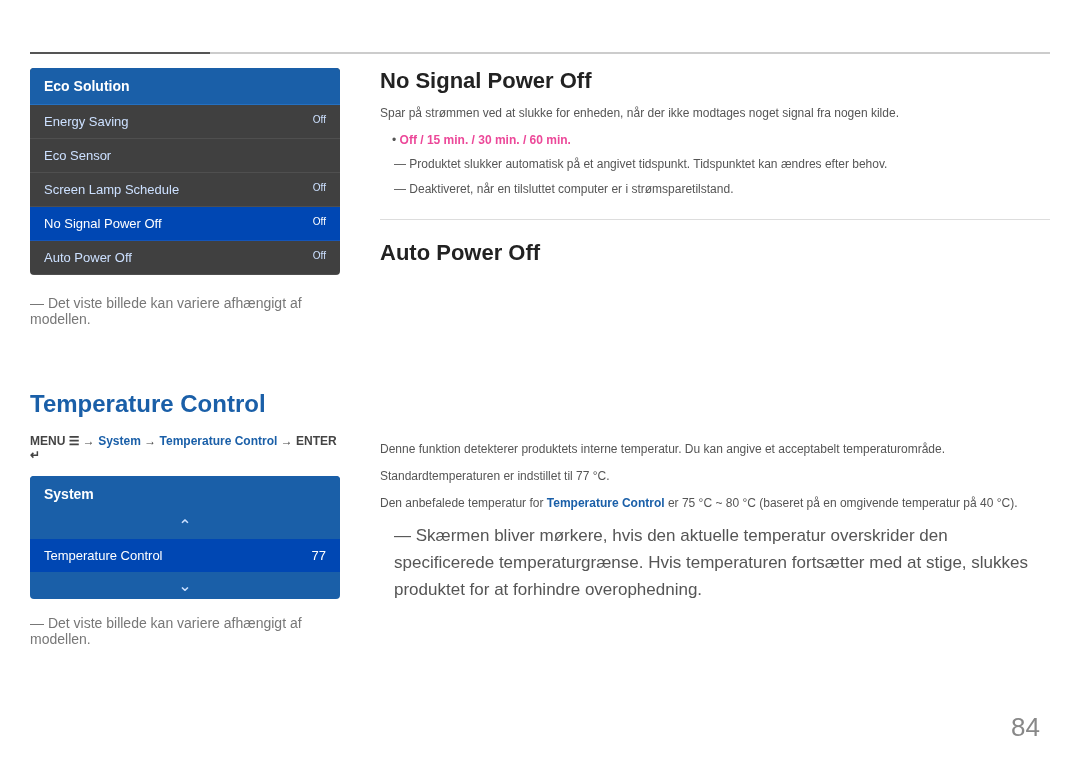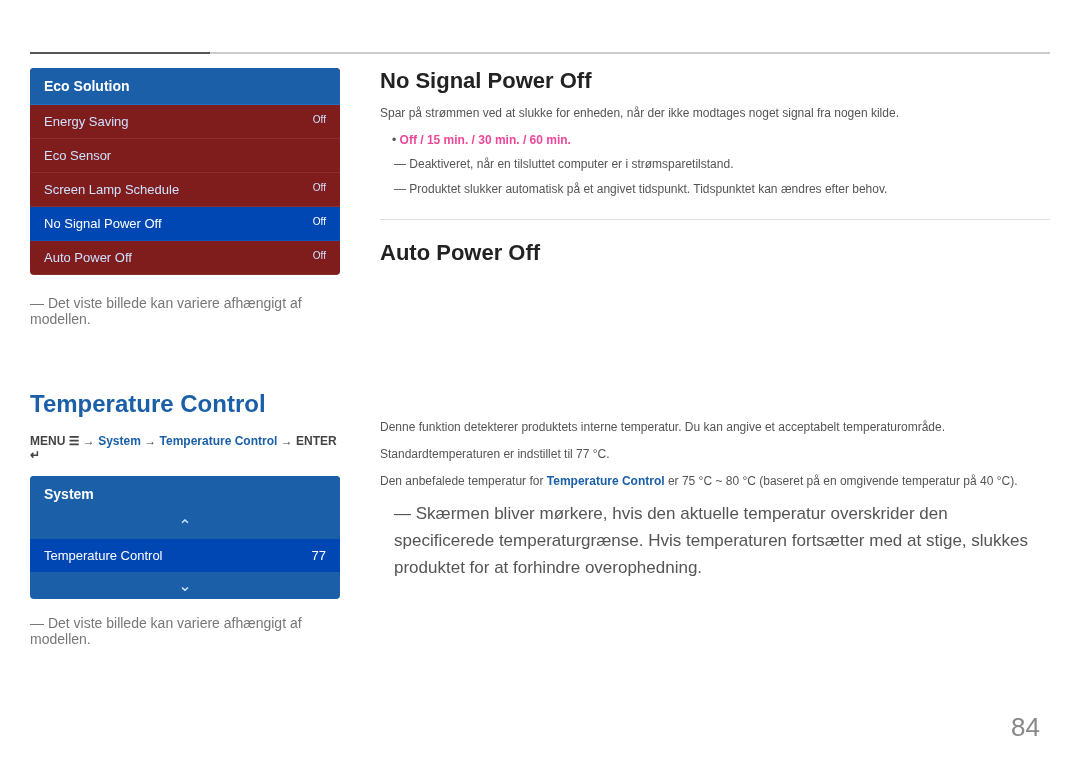--- a/index.html
+++ b/index.html
@@ -33,21 +33,21 @@
 
     
     .left-panel {
       position: absolute;
       top: 68px;
       left: 30px;
       width: 310px;
     }
 
     .menu-box {
-      background: #7f1d1d;
+      background: #404040;
       border-radius: 4px;
       overflow: hidden;
     }
 
     .menu-box-header {
       background: #1a5fa8;
       color: #ffffff;
       font-size: 14px;
       font-weight: bold;
       padding: 10px 14px;
@@ -279,22 +279,22 @@
 
 <div class="right-content">
   <h2 class="section-title">No Signal Power Off</h2>
 
   <p class="section-desc">Spar på strømmen ved at slukke for enheden, når der ikke modtages noget signal fra nogen kilde.</p>
 
   <div class="bullet-item">
     <span class="highlight-orange">Off / 15 min. / 30 min. / 60 min.</span>
   </div>
 
+  <div class="dash-item">Produktet slukker automatisk på et angivet tidspunkt. Tidspunktet kan ændres efter behov.</div>
   <div class="dash-item">Deaktiveret, når en tilsluttet computer er i strømsparetilstand.</div>
-  <div class="dash-item">Produktet slukker automatisk på et angivet tidspunkt. Tidspunktet kan ændres efter behov.</div>
 
   <hr class="divider">
 
   <h2 class="section-title">Auto Power Off</h2>
 
 
 </div>
 
 <div class="temp-section-left">
   <h2 class="section-title-blue">Temperature Control</h2>
@@ -323,21 +323,21 @@
 
     <div class="system-arrow">
       <span>⌄</span>
     </div>
   </div>
 
   <div class="footnote" style="margin-top:16px;">― Det viste billede kan variere afhængigt af modellen.</div>
 </div>
 
 <div class="temp-section-right">
-  <p class="temp-desc" style="margin-top:28px;">Denne funktion detekterer produktets interne temperatur. Du kan angive et acceptabelt temperaturområde.</p>
+  <p class="temp-desc" style="margin-top:50px;">Denne funktion detekterer produktets interne temperatur. Du kan angive et acceptabelt temperaturområde.</p>
   <p class="temp-desc">Standardtemperaturen er indstillet til 77 °C.</p>
   <p class="temp-desc">
     <span>Den anbefalede temperatur for </span><span style="font-weight:bold;color:#1a5fa8;">Temperature Control</span><span> er 75 °C ~ 80 °C (baseret på en omgivende temperatur på 40 °C).</span>
   </p>
   <div class="temp-dash">Skærmen bliver mørkere, hvis den aktuelle temperatur overskrider den specificerede temperaturgrænse. Hvis temperaturen fortsætter med at stige, slukkes produktet for at forhindre overophedning.</div>
 </div>
 
 <div class="page-number">84</div>
 
 </body></html>

